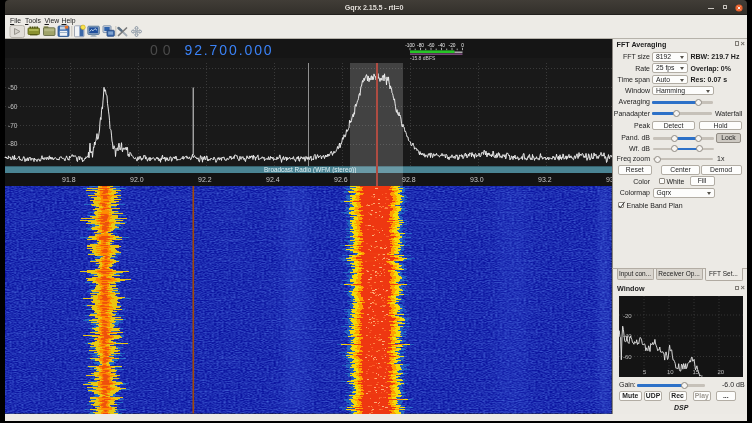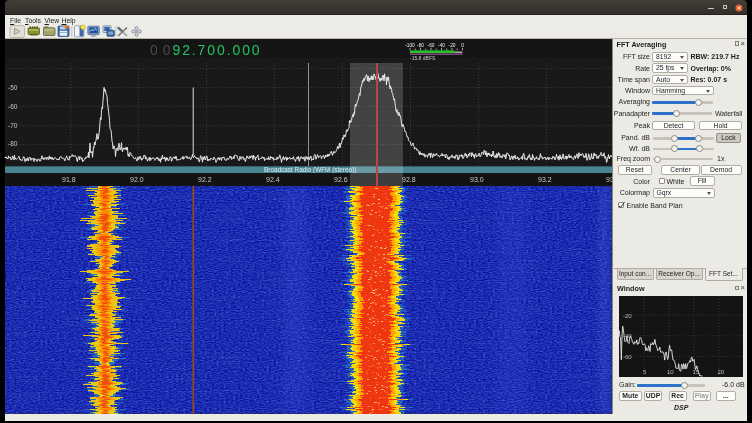--- a/index.html
+++ b/index.html
@@ -6,20 +6,21 @@
   html,body { width:752px; height:423px; background:#000; overflow:hidden; font-family:"Liberation Sans", sans-serif; }
   .abs { position:absolute; }
   #stage { position:relative; width:752px; height:423px; background:#000; }
   .lbl { color:#c9c9c9; font-size:7px; }
 </style>
 </head>
 <body>
 <div id="stage">
 
   <div class="abs" style="left:5px;top:0;width:742px;height:15px;background:linear-gradient(#413d37,#33302b);border-radius:4px 4px 0 0;border-bottom:1px solid #22201d;"></div>
+  <div class="abs" style="left:303px;top:3px;width:142px;text-align:center;color:#dfdbd6;font-size:7.2px;font-weight:bold;letter-spacing:-0.1px;">Gqrx 2.15.5 - rtl=0</div>
   <div class="abs" style="left:708px;top:7.5px;width:6px;height:1.6px;background:#c9c5bf;"></div>
   <div class="abs" style="left:723px;top:5px;width:4.2px;height:4.2px;border:1px solid #c9c5bf;border-radius:0.5px;"></div>
   <svg class="abs" style="left:734.5px;top:3.5px;" width="8" height="8">
       <circle cx="4" cy="4" r="3.6" fill="#e8622d"></circle>
       <path d="M2.7,2.7 L5.3,5.3 M5.3,2.7 L2.7,5.3" stroke="#ffffff" stroke-width="0.9"></path>
     </svg>
 
   <div class="abs" style="left:5px;top:15px;width:742px;height:9.5px;background:#edebe6;"></div>
   <div class="abs" style="left:10px;top:15.5px;height:9px;color:#1c1c1c;font-size:6.8px;line-height:9px;"><u>F</u>ile</div>
   <div class="abs" style="left:25px;top:15.5px;height:9px;color:#1c1c1c;font-size:6.8px;line-height:9px;"><u>T</u>ools</div>
@@ -88,21 +89,21 @@
 
     <g>
       <path d="M136.5,26 L138.3,28.3 L137.2,28.3 L137.2,30.8 L139.7,30.8 L139.7,29.7 L142,31.5 L139.7,33.3 L139.7,32.2 L137.2,32.2 L137.2,34.7 L138.3,34.7 L136.5,37 L134.7,34.7 L135.8,34.7 L135.8,32.2 L133.3,32.2 L133.3,33.3 L131,31.5 L133.3,29.7 L133.3,30.8 L135.8,30.8 L135.8,28.3 L134.7,28.3 Z" fill="#e9e7e2" stroke="#8a96a4" stroke-width="0.9"></path>
       <circle cx="136.5" cy="31.5" r="1.1" fill="#9aa6b2"></circle>
     </g>
   </svg>
 
   <div class="abs" style="left:5px;top:38.5px;width:606.5px;height:375px;background:#191919;"></div>
 
   <div class="abs" style="left:5px;top:38.5px;width:606.5px;height:19px;background:#151515;"></div>
-  <div class="abs" style="left:150px;top:42px;font-size:14px;color:#4a4a4a;letter-spacing:1.9px;">0 0<span style="color:#22c55e;">92.700.000</span></div>
+  <div class="abs" style="left:150px;top:42px;font-size:14px;color:#4a4a4a;letter-spacing:1.9px;">0 0<span style="color:#3b82f6;margin-left:12px;">92.700.000</span></div>
 
   <div class="abs" style="left:404px;top:42px;width:62px;height:16px;">
     <svg width="62" height="16">
       <g font-family="Liberation Sans, sans-serif" font-size="4.8" fill="#f0f0f0" text-anchor="middle">
         <text x="6" y="5">-100</text>
           <text x="16.5" y="5">-80</text>
           <text x="27" y="5">-60</text>
           <text x="37.5" y="5">-40</text>
           <text x="48" y="5">-20</text>
           <text x="58.5" y="5">0</text>

